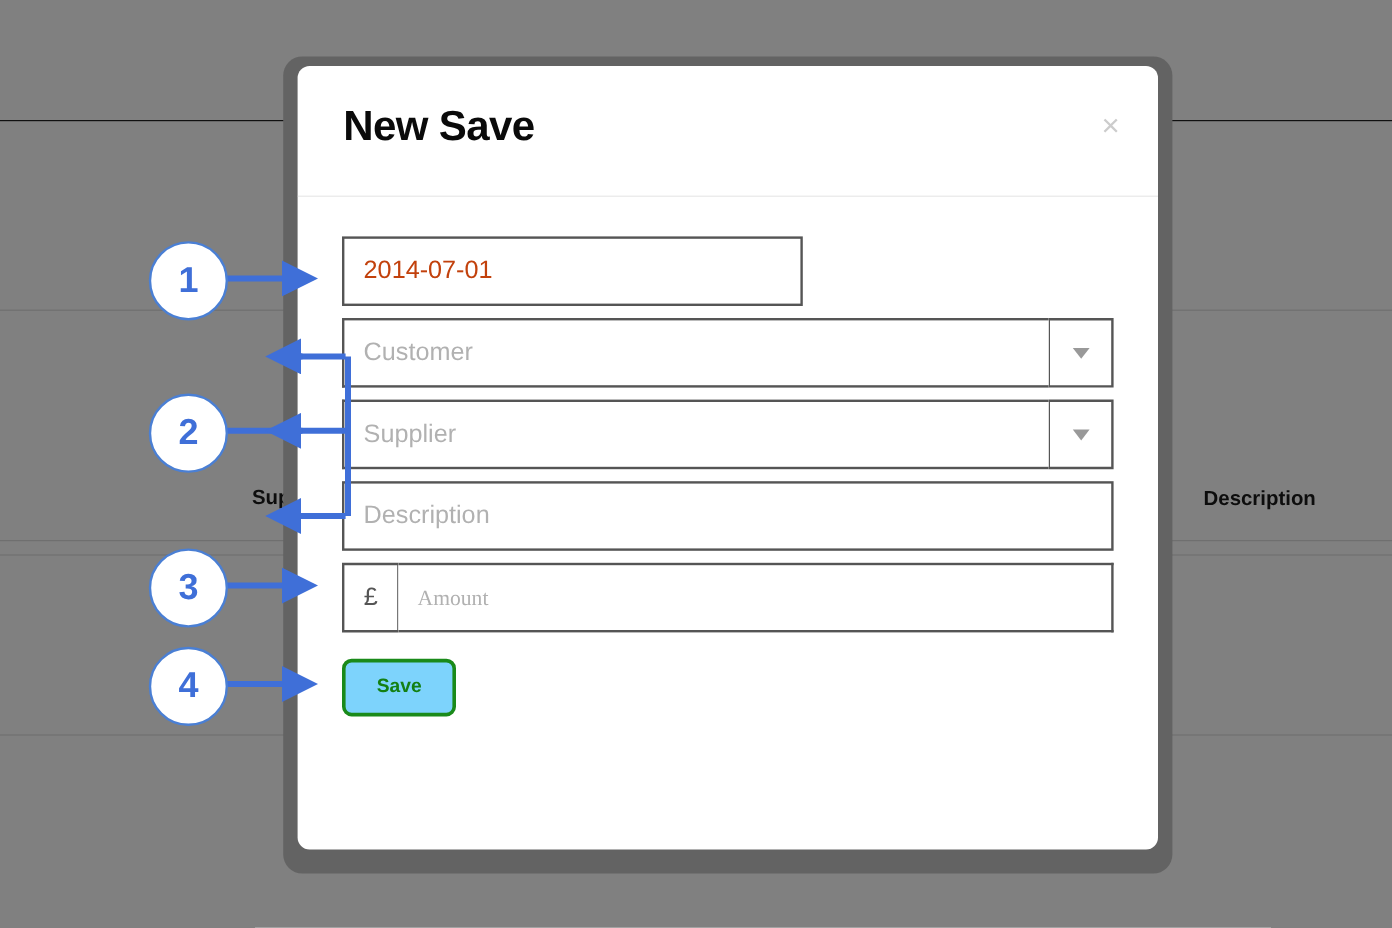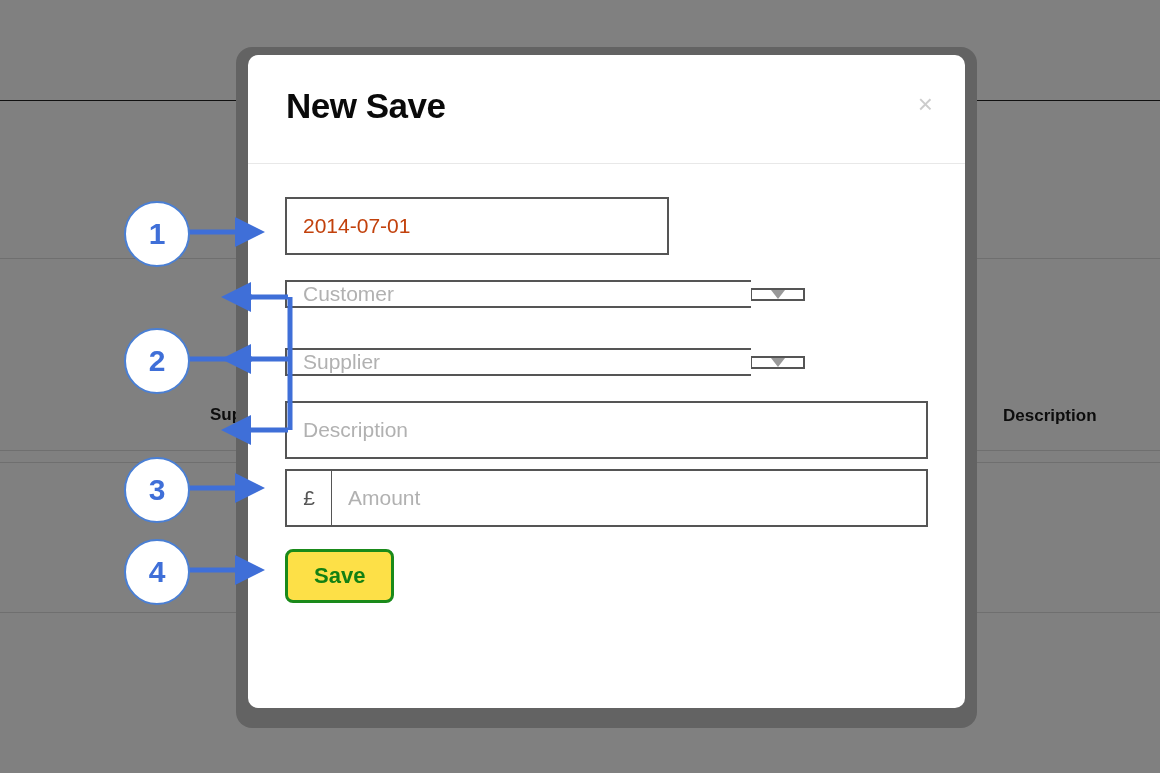--- a/index.html
+++ b/index.html
@@ -113,24 +113,23 @@
   .date-input {
     width: 384px;
   }
   .full-input {
     width: 643px;
   }
 
   
   .select-wrap {
     display: flex;
-    width: 520px;
+    width: 643px;
     height: 58px;
     box-sizing: border-box;
-    align-items: center;
   }
   .select-face {
     flex: 1;
     border: 2px solid #555555;
     border-right: none;
     display: flex;
     align-items: center;
     padding: 0 16px;
     font-size: 21px;
     color: #b1b1b1;
@@ -172,41 +171,41 @@
     justify-content: center;
     font-size: 21px;
     color: #555555;
     box-sizing: border-box;
   }
   .amount-input {
     flex: 1;
     border: 2px solid #555555;
     border-left: none;
     background: #ffffff;
-    font-size: 21px;
+    font-size: 18px;
     color: #3a3a3a;
     padding: 0 16px;
-    font-family: Liberation Sans, sans-serif;
+    font-family: Liberation Serif, serif;
     outline: none;
     box-sizing: border-box;
   }
   .amount-input::placeholder {
     color: #b1b1b1;
   }
 
   
   #modal-actions {
     margin-top: 22px;
     display: flex;
     gap: 14px;
   }
   .btn {
-    background: #fde047;
+    background: #7dd3fc;
     border-radius: 8px;
-    font-size: 22px;
+    font-size: 16px;
     font-weight: bold;
     padding: 12px 26px;
     cursor: pointer;
     font-family: "Liberation Sans", sans-serif;
     line-height: 1.1;
   }
   .btn-save {
     border: 3px solid #1a8a1a;
     color: #138013;
   }

